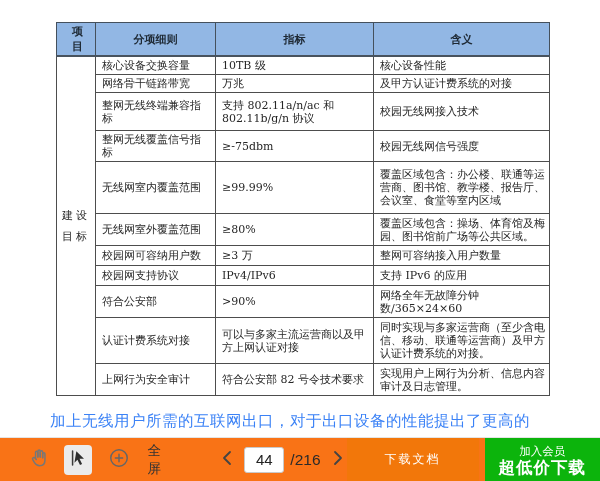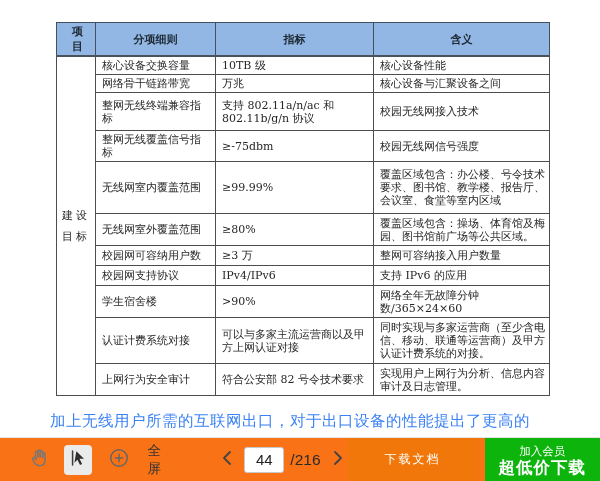--- a/index.html
+++ b/index.html
@@ -81,54 +81,54 @@
       <tbody>
         <tr class="h18">
           <td class="group" rowspan="11"><span class="vlabel">建设目标</span></td>
           <td>核心设备交换容量</td>
           <td>10TB 级</td>
           <td>核心设备性能</td>
         </tr>
         <tr class="h18">
           <td>网络骨干链路带宽</td>
           <td>万兆</td>
-          <td>核心设备与汇聚设备之间</td>
+          <td>及甲方认证计费系统的对接</td>
         </tr>
         <tr class="h38">
           <td>整网无线终端兼容指标</td>
           <td>支持 802.11a/n/ac 和 802.11b/g/n 协议</td>
           <td>校园无线网接入技术</td>
         </tr>
         <tr class="h18">
           <td>整网无线覆盖信号指标</td>
           <td>≥-75dbm</td>
           <td>校园无线网信号强度</td>
         </tr>
         <tr class="h52">
           <td>无线网室内覆盖范围</td>
           <td>≥99.99%</td>
-          <td>覆盖区域包含：办公楼、号令技术要求、图书馆、教学楼、报告厅、会议室、食堂等室内区域</td>
+          <td>覆盖区域包含：办公楼、联通等运营商、图书馆、教学楼、报告厅、会议室、食堂等室内区域</td>
         </tr>
         <tr class="h32">
           <td>无线网室外覆盖范围</td>
           <td>≥80%</td>
           <td>覆盖区域包含：操场、体育馆及梅园、图书馆前广场等公共区域。</td>
         </tr>
         <tr class="h20">
           <td>校园网可容纳用户数</td>
           <td>≥3 万</td>
           <td>整网可容纳接入用户数量</td>
         </tr>
         <tr class="h20">
           <td>校园网支持协议</td>
           <td>IPv4/IPv6</td>
           <td>支持 IPv6 的应用</td>
         </tr>
         <tr class="h32">
-          <td>学生宿舍楼</td>
+          <td>符合公安部</td>
           <td>&gt;90%</td>
           <td>网络全年无故障分钟数/365×24×60</td>
         </tr>
         <tr class="h46">
           <td>认证计费系统对接</td>
           <td>可以与多家主流运营商以及甲方上网认证对接</td>
           <td>同时实现与多家运营商（至少含电信、移动、联通等运营商）及甲方认证计费系统的对接。</td>
         </tr>
         <tr class="h32">
           <td>上网行为安全审计</td>

